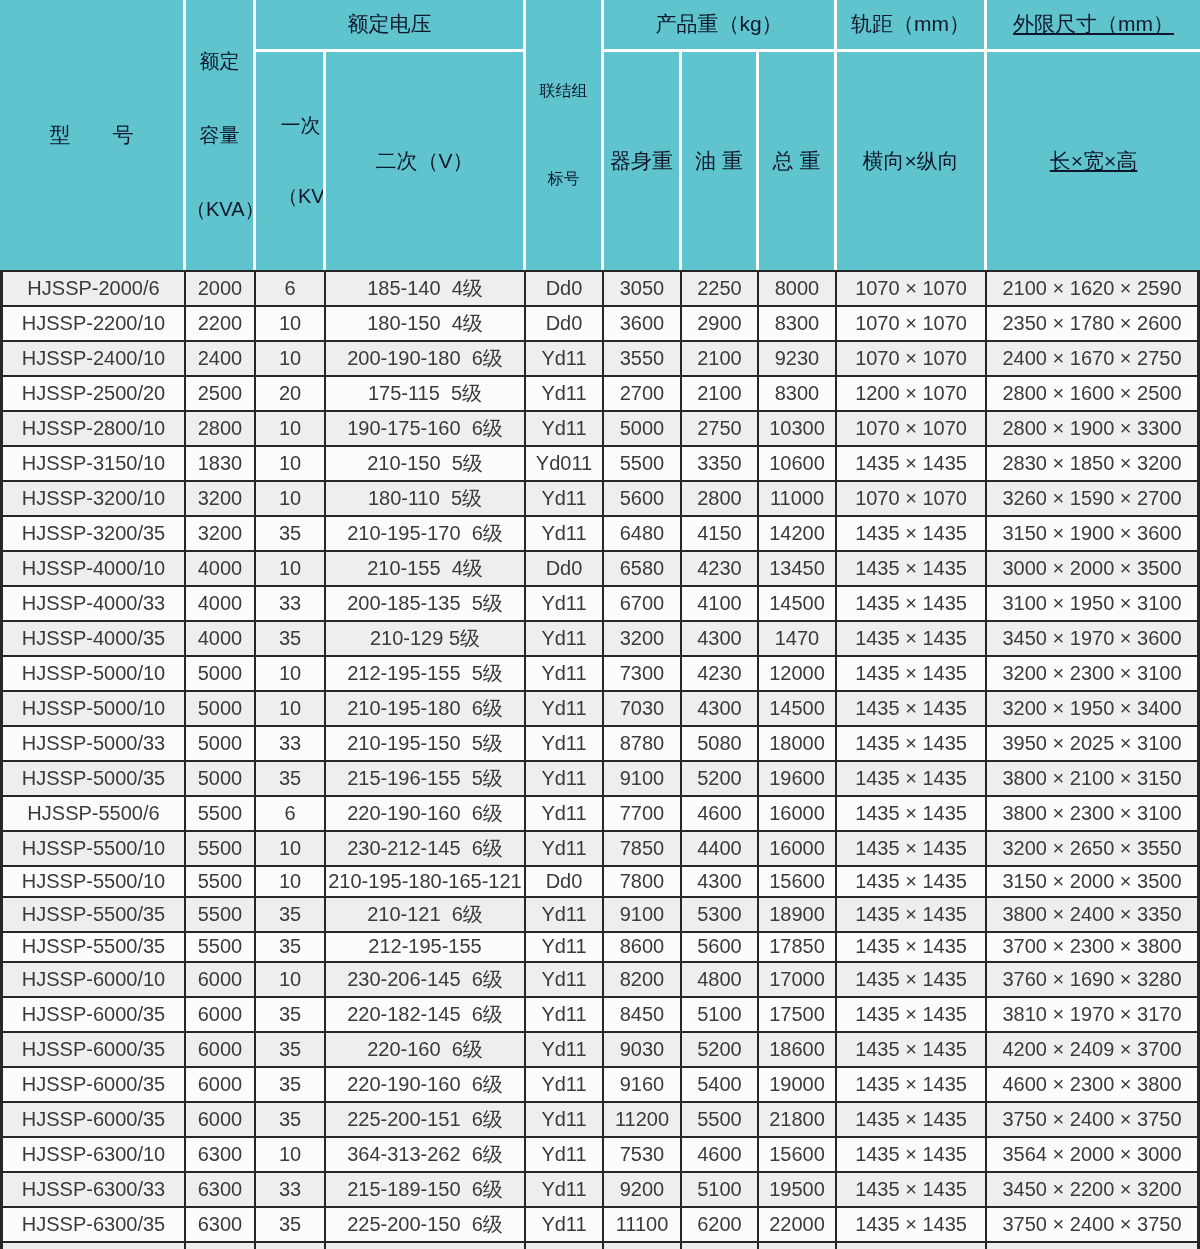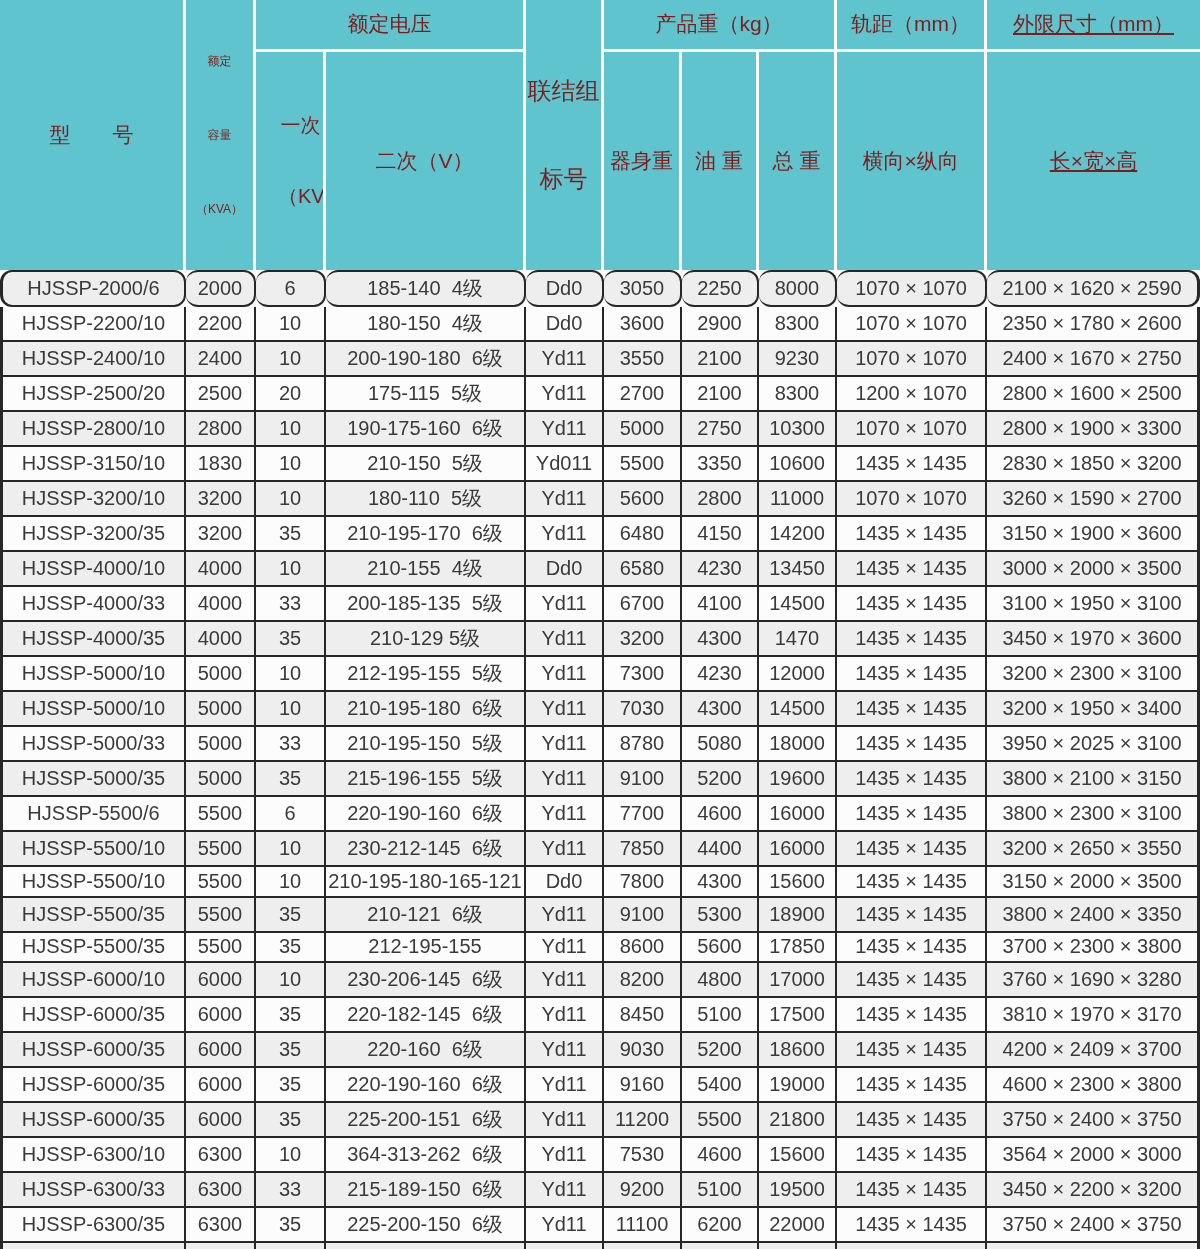--- a/index.html
+++ b/index.html
@@ -25,42 +25,42 @@
     box-sizing: border-box;
     padding: 0;
     text-align: center;
     vertical-align: middle;
     overflow: hidden;
     white-space: pre;
   }
   
   thead th {
     background: #5fc4ce;
-    color: #7f1d1d;
+    color: #0f172a;
     font-weight: 400;
     font-size: 21px;
     border-right: 3px solid #ffffff;
   }
   thead th:last-child { border-right: none; text-decoration: underline; }
   thead tr.h1 { height: 45px; }
   thead tr.h2 { height: 45px; }
   thead th.split { border-bottom: 3px solid #ffffff; }
-  thead th .ln  { display: block; line-height: 26px; font-size: 12px; }
+  thead th .ln  { display: block; line-height: 26px; font-size: 20px; }
   thead th .ln2 { display: block; line-height: 23px; font-size: 20px; margin-left: 22px; }
-  thead th .ln3 { display: block; line-height: 40px; font-size: 24px; }
+  thead th .ln3 { display: block; line-height: 40px; font-size: 16px; }
   
   tbody td {
     font-size: 20px;
     color: #3a3a3a;
     border-right: 2px solid #272727;
     border-bottom: 2px solid #272727;
     background: #fcfcfc;
   }
   tbody tr:nth-child(odd) td { background: #eeeeee; }
-  tbody tr:first-child td { border-top: 2px solid #272727; border-radius: 12px; }
+  tbody tr:first-child td { border-top: 2px solid #272727; }
   tbody td:first-child { border-left: 3px solid #272727; }
   tbody td:last-child  { border-right: 3px solid #272727; }
 </style>
 </head>
 <body>
 
 <div class="sheet">
   <table class="spec">
     <colgroup>
       <col style="width:186px">

